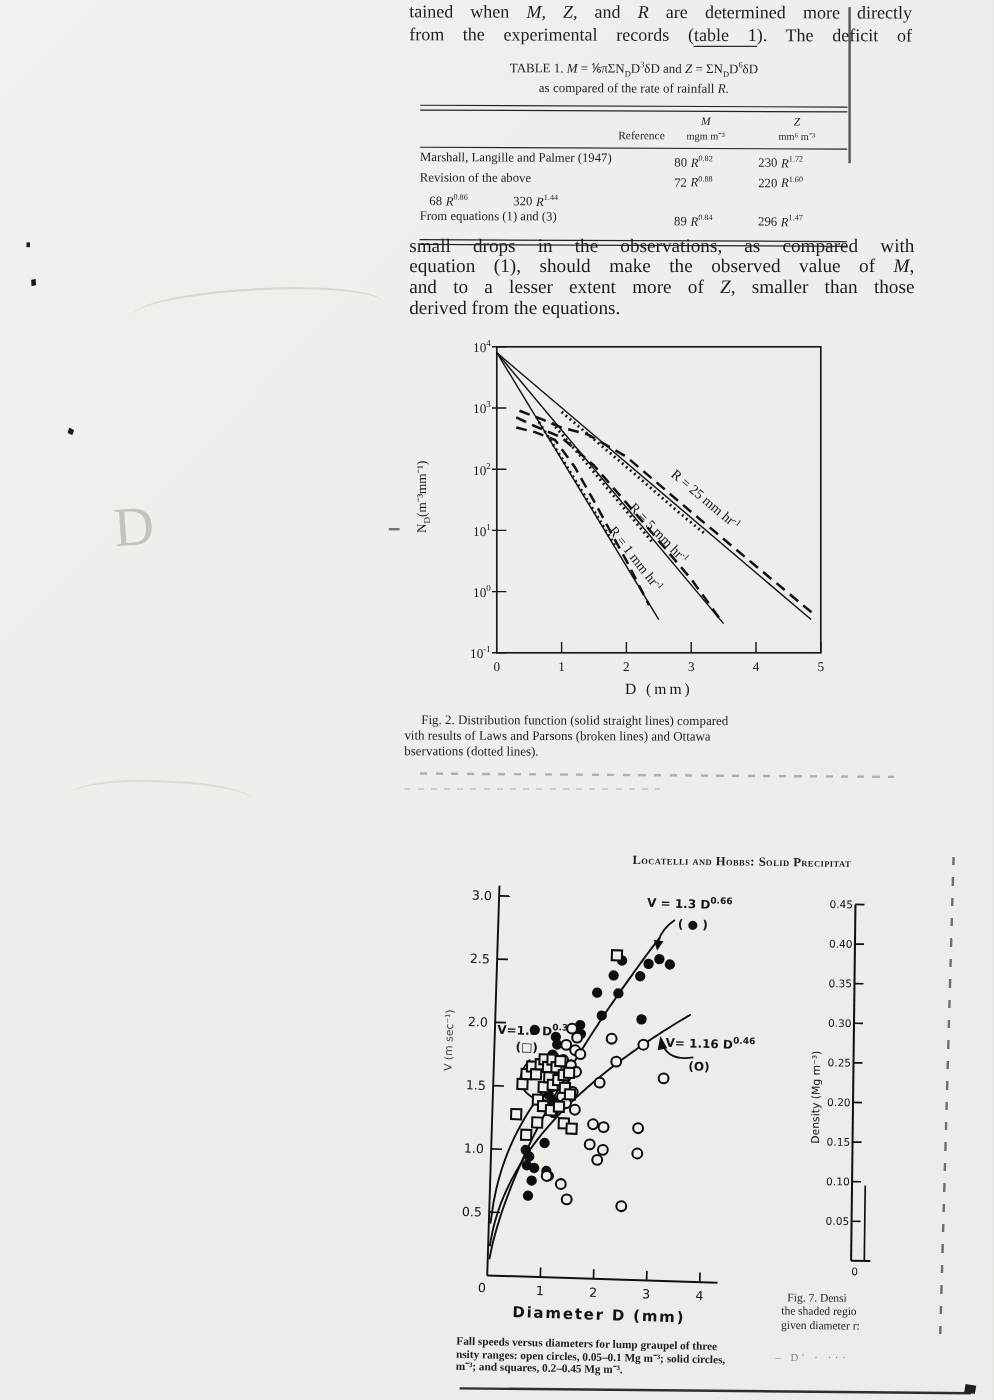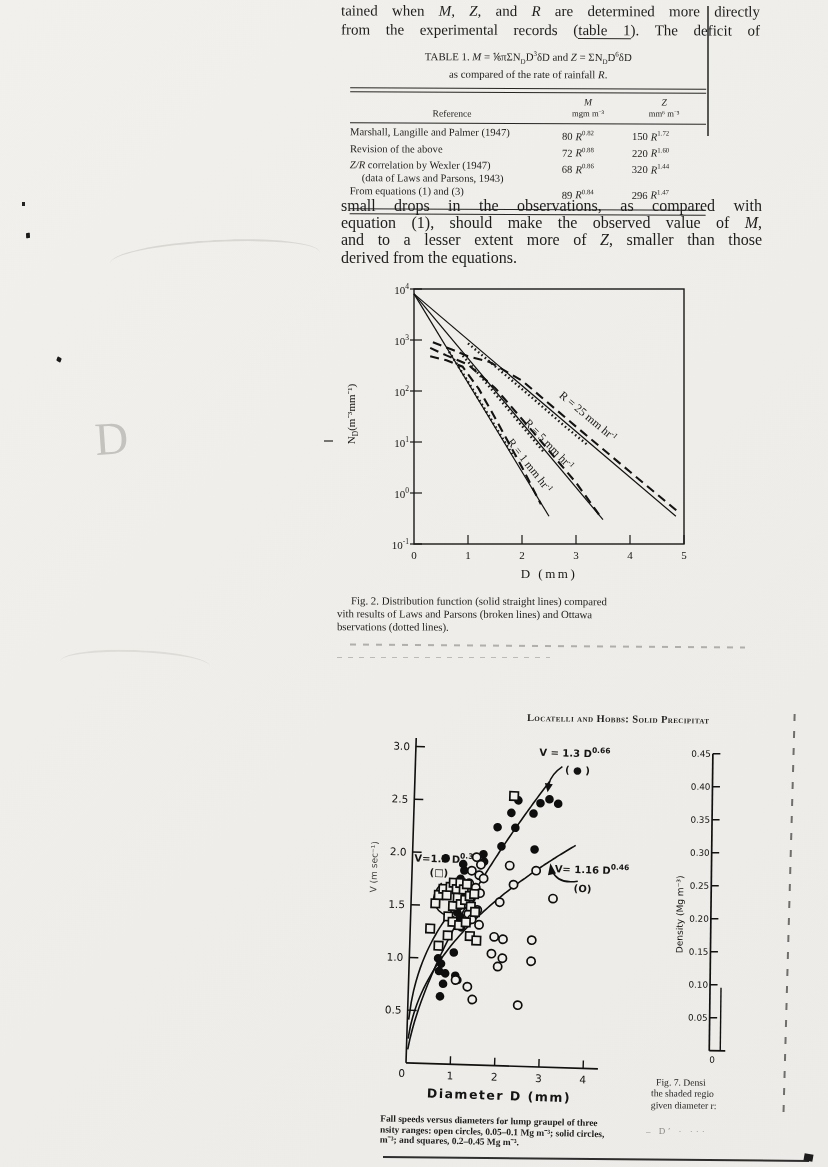--- a/index.html
+++ b/index.html
@@ -12,21 +12,21 @@
   .jline{text-align:justify;text-align-last:justify;white-space:normal;}
   .tbl-ref{border-bottom:1.3px solid #2a2a2a;margin-top:16px;}
   
   .tablewrap{position:absolute;left:350px;top:48px;width:356px;transform:rotate(.25deg);}
   .tbl-title{text-align:center;font-size:10.8px;line-height:12.5px;}
   .tbl-title sub,.tbl-title sup{font-size:7px;}
   .tbl-sub{text-align:center;font-size:10.8px;line-height:12.5px;margin-bottom:7px;}
   .drule{border-top:1.3px solid #242424;border-bottom:1.3px solid #242424;height:3.4px;}
   .srule{border-top:1px solid #242424;height:0;margin-top:2px;}
   .thead{display:flex;align-items:flex-end;font-size:9.6px;padding:3px 0 2px 0;}
-  .thead .c-ref{text-align:center;}
+  .thead .c-ref{text-align:right;}
   .thead .unit{font-size:8.6px;}
   .c-ref{flex:1 1 auto;min-width:0;text-align:left;}
   .c-m{width:68px;flex:0 0 68px;text-align:left;padding-left:8px;box-sizing:border-box;}
   .c-z{width:84px;flex:0 0 84px;text-align:left;padding-left:10px;box-sizing:border-box;}
   .thead .c-m,.thead .c-z{text-align:center;padding-left:0;}
   .tbody{font-size:10.6px;line-height:12.9px;padding-top:3px;}
   .trow{display:flex;align-items:flex-start;}
   .trow sup{font-size:6.8px;}
   .rv{margin-left:3px;}
   .ref2{padding-left:12px;}
@@ -93,29 +93,28 @@
     <div class="thead">
       <div class="c-ref">Reference</div>
       <div class="c-m"><i>M</i><div class="unit">mgm m⁻³</div></div>
       <div class="c-z"><i>Z</i><div class="unit">mm⁶ m⁻³</div></div>
     </div>
     <div class="srule"></div>
     <div class="tbody">
       <div class="trow">
         <div class="c-ref">Marshall, Langille and Palmer (1947)</div>
         <div class="c-m"><span>80</span><i class="rv">R</i><sup>0.82</sup></div>
-        <div class="c-z"><span>150</span><i class="rv">R</i><sup>1.72</sup></div>
+        <div class="c-z"><span>230</span><i class="rv">R</i><sup>1.72</sup></div>
       </div>
       <div class="trow">
         <div class="c-ref">Revision of the above</div>
         <div class="c-m"><span>72</span><i class="rv">R</i><sup>0.88</sup></div>
         <div class="c-z"><span>220</span><i class="rv">R</i><sup>1.60</sup></div>
       </div>
       <div class="trow">
-        <div class="c-ref"><i>Z/R</i><span> correlation by Wexler (1947)</span><div class="ref2">(data of Laws and Parsons, 1943)</div></div>
         <div class="c-m"><span>68</span><i class="rv">R</i><sup>0.86</sup></div>
         <div class="c-z"><span>320</span><i class="rv">R</i><sup>1.44</sup></div>
       </div>
       <div class="trow">
         <div class="c-ref">From equations (1) and (3)</div>
         <div class="c-m"><span>89</span><i class="rv">R</i><sup>0.84</sup></div>
         <div class="c-z"><span>296</span><i class="rv">R</i><sup>1.47</sup></div>
       </div>
     </div>
     <div class="drule tb-end"></div>

